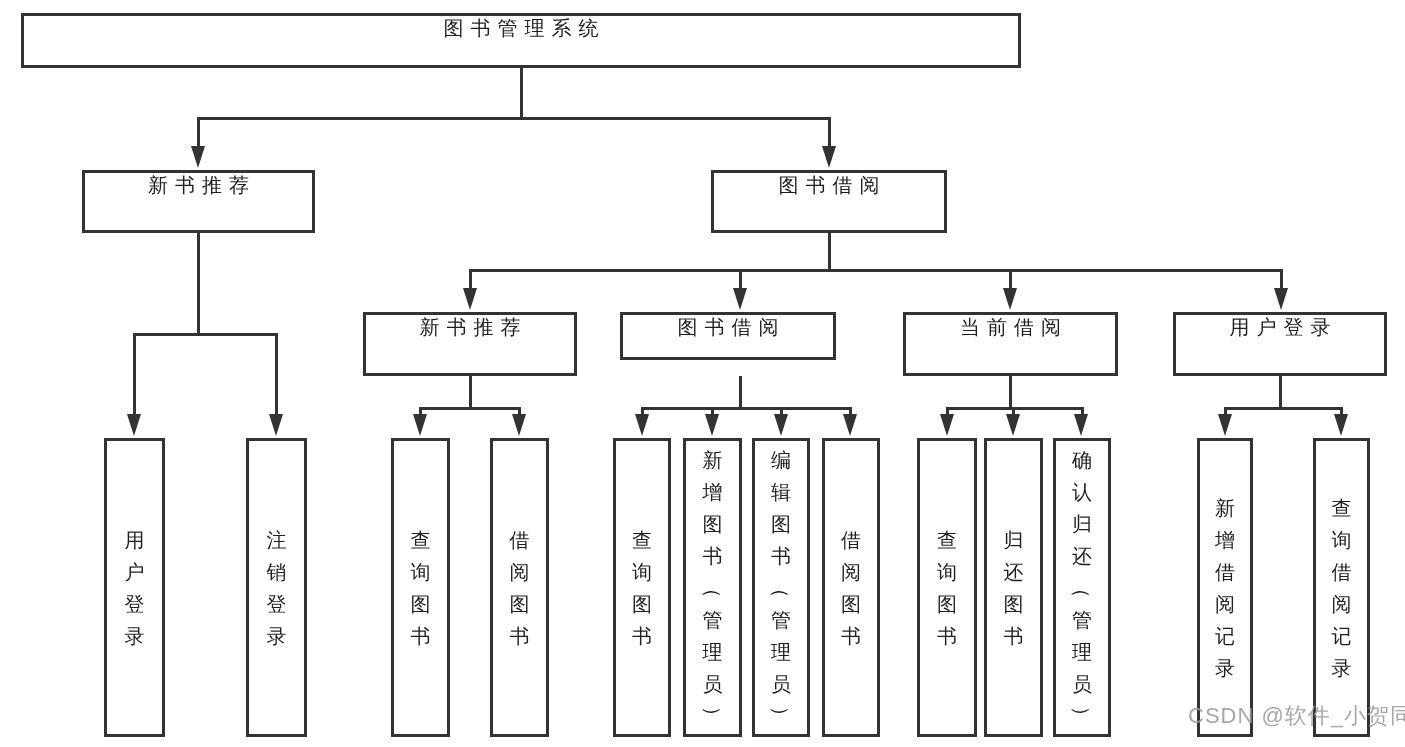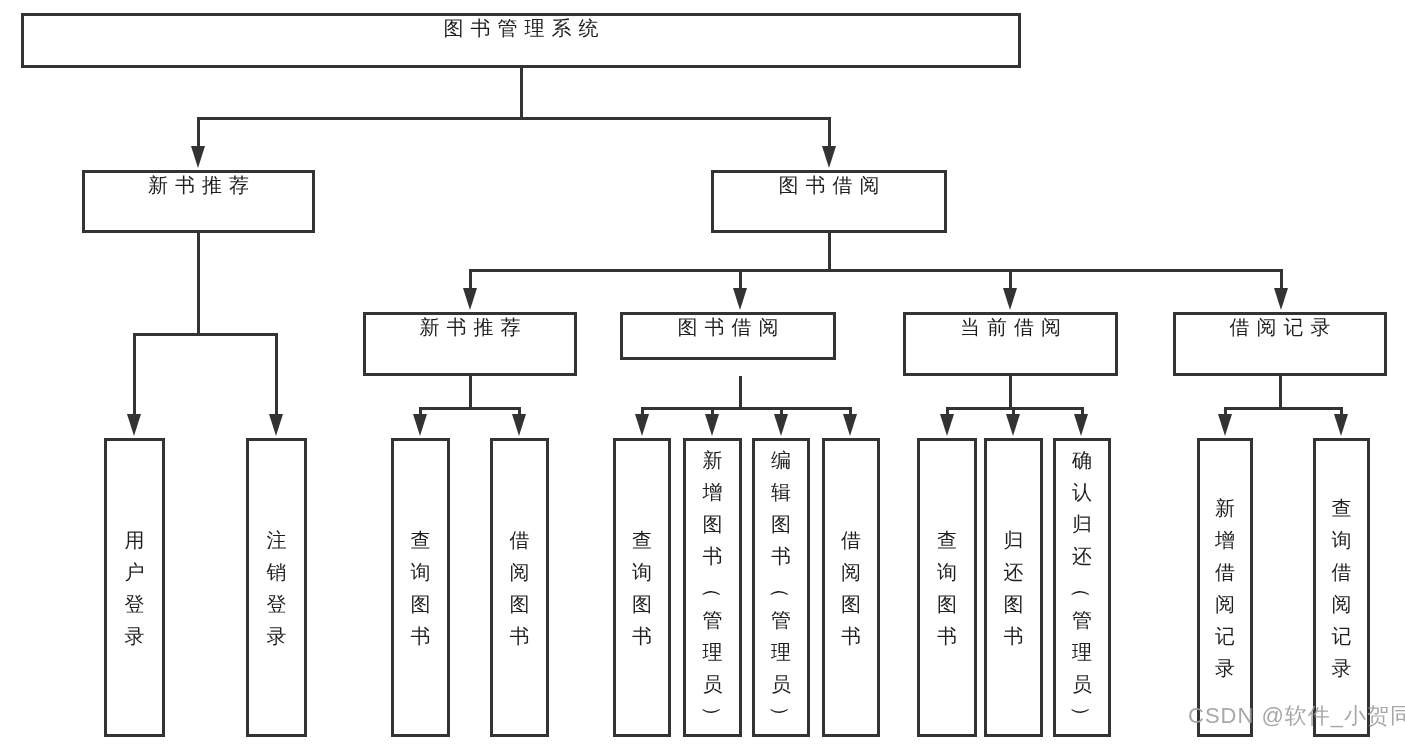--- a/index.html
+++ b/index.html
@@ -57,21 +57,21 @@
     <div class="node h" style="left: 363px; top: 312px; width: 214px; height: 64px;">
       <div class="label">新书推荐</div>
     </div>
     <div class="node h" style="left: 620px; top: 312px; width: 216px; height: 48px;">
       <div class="label">图书借阅</div>
     </div>
     <div class="node h" style="left: 903px; top: 312px; width: 215px; height: 64px;">
       <div class="label">当前借阅</div>
     </div>
     <div class="node h" style="left: 1173px; top: 312px; width: 214px; height: 64px;">
-      <div class="label">借阅记录</div>
+      <div class="label">用户登录</div>
     </div>
     <div class="node v" style="left: 104px; top: 438px; width: 61px; height: 299px;">
       <div class="label vtext">
         <span>用</span>
         <span>户</span>
         <span>登</span>
         <span>录</span>
       </div>
     </div>
     <div class="node v" style="left: 246px; top: 438px; width: 61px; height: 299px;">

